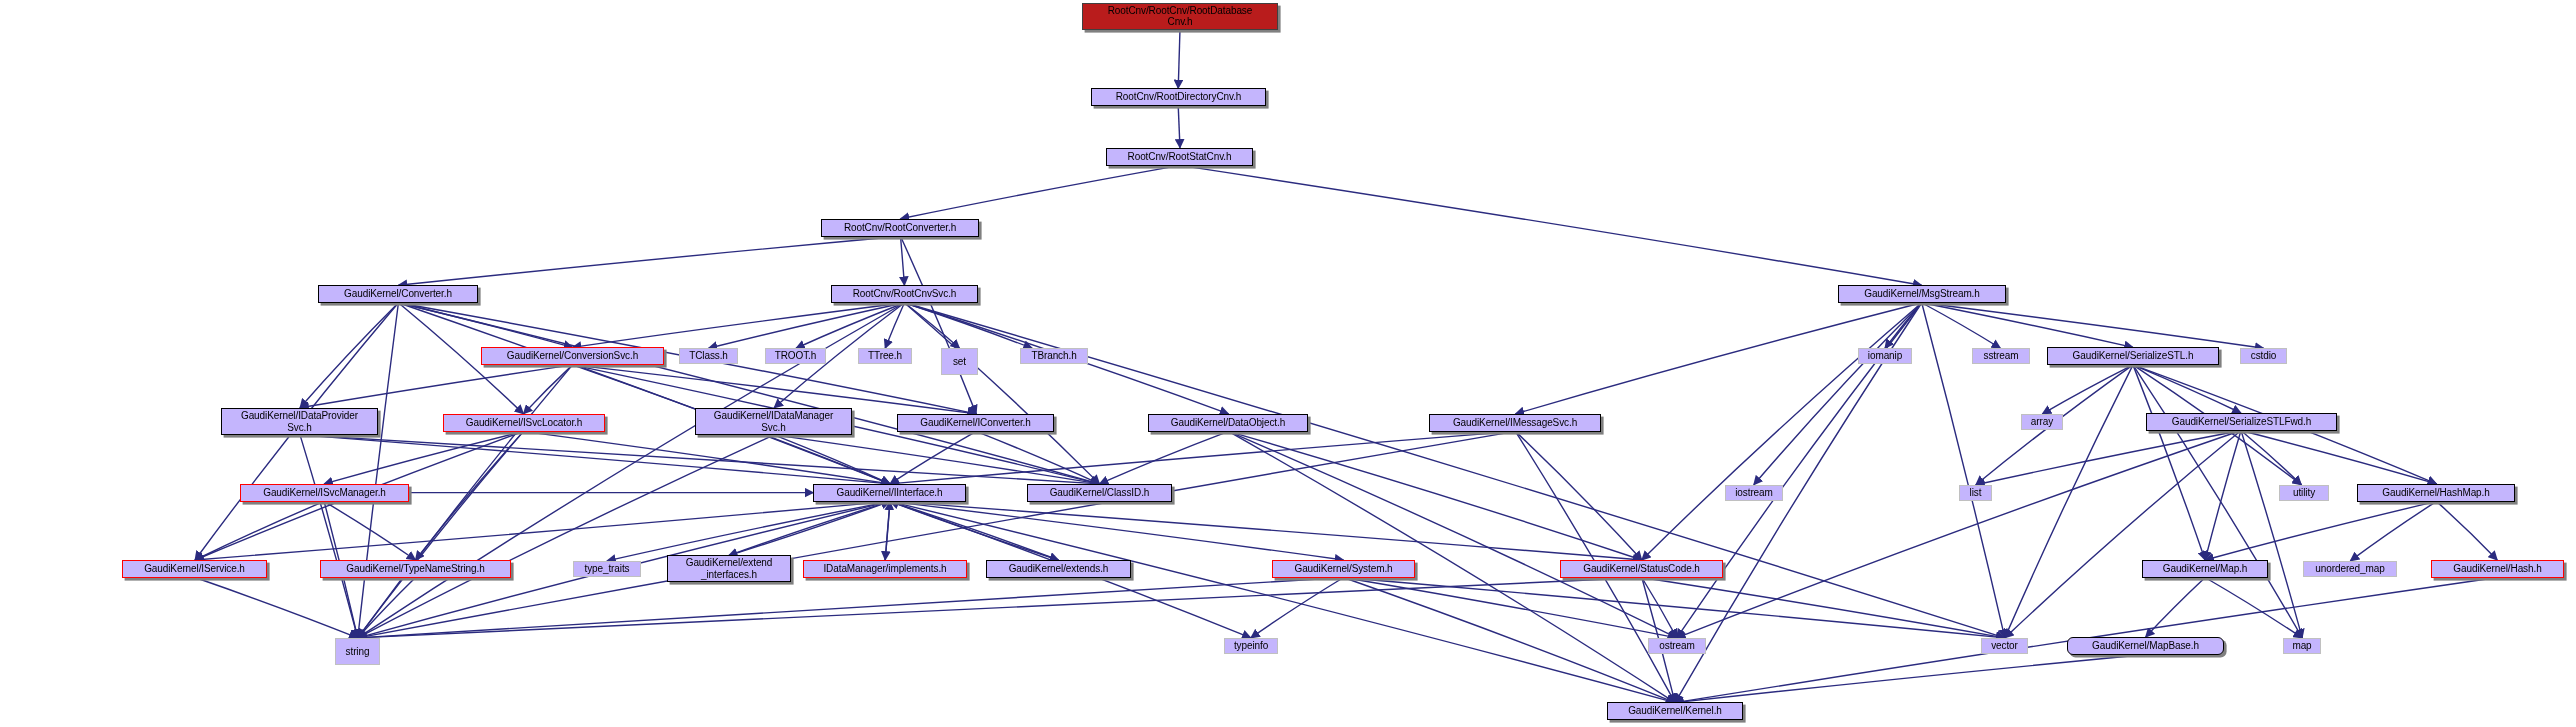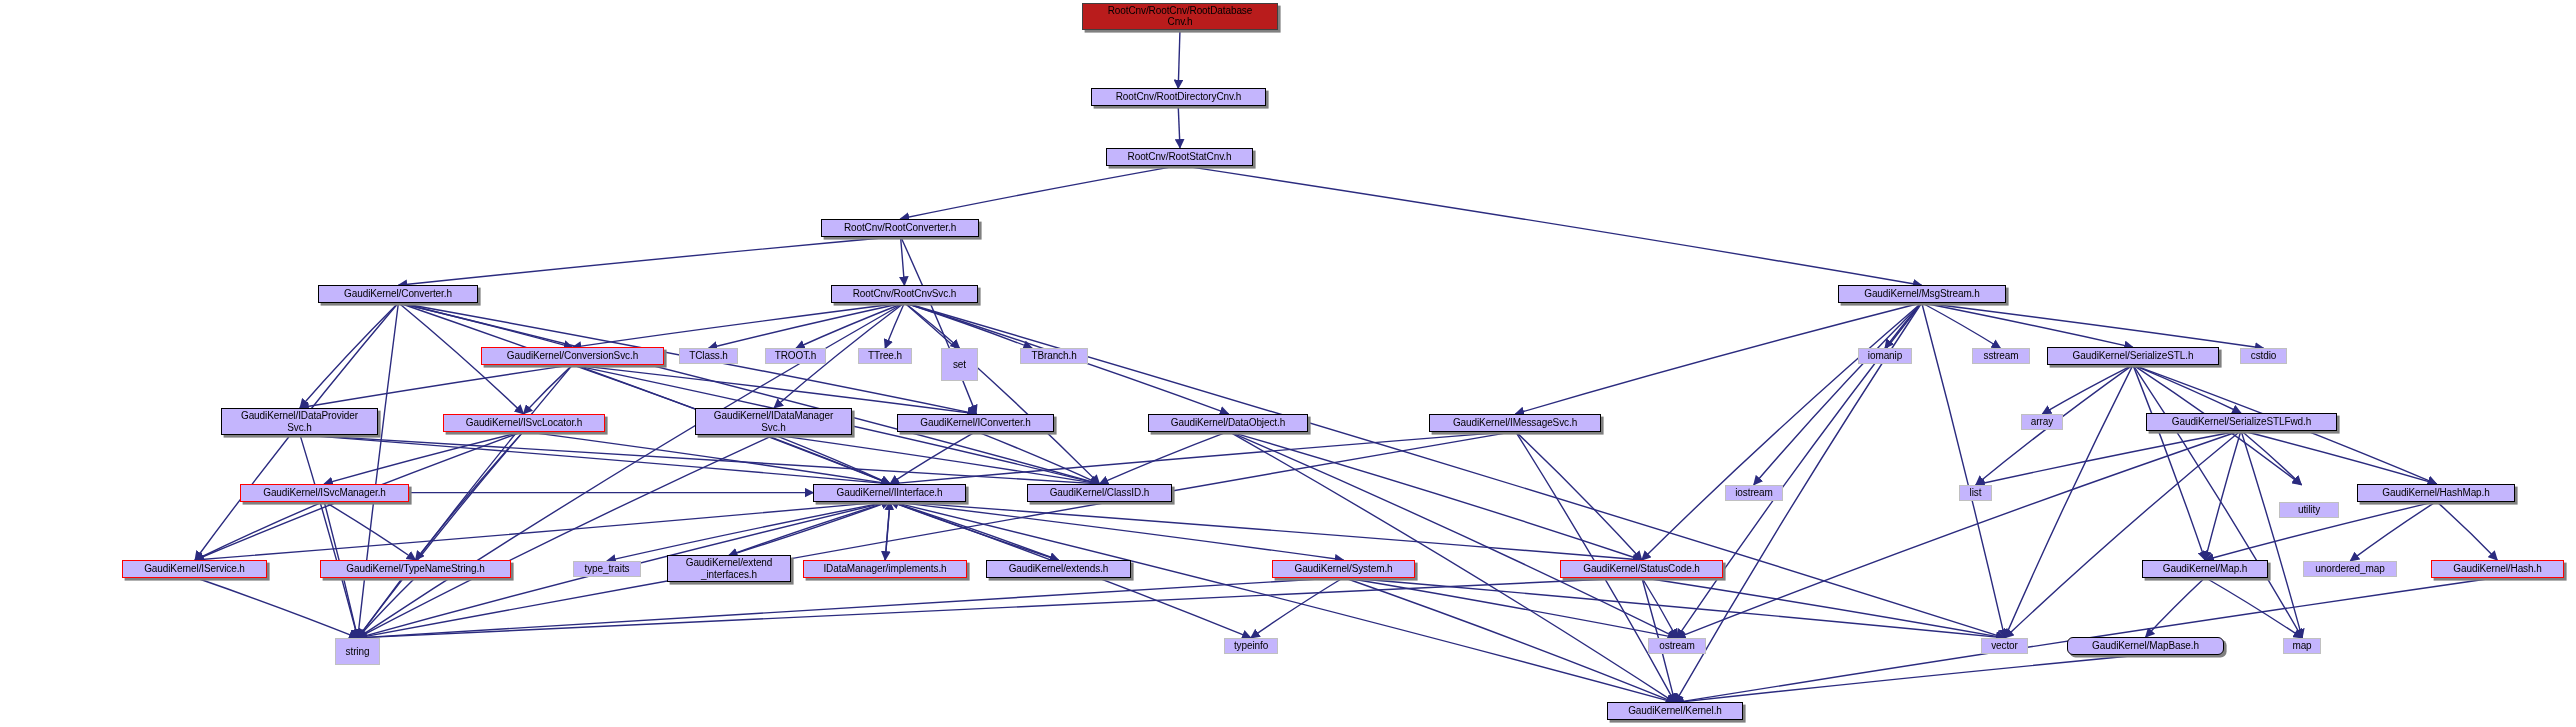--- a/index.html
+++ b/index.html
@@ -178,42 +178,42 @@
       <div class="node b-thick shadow" style="left: 1091px; top: 88px; width: 175px; height: 17.5px;">RootCnv/RootDirectoryCnv.h</div>
       <div class="node b-thick shadow" style="left: 1106px; top: 148px; width: 147px; height: 17.5px;">RootCnv/RootStatCnv.h</div>
       <div class="node b-thick shadow" style="left: 821px; top: 219px; width: 158px; height: 17.5px;">RootCnv/RootConverter.h</div>
       <div class="node b-thick shadow" style="left: 831px; top: 285px; width: 147px; height: 17.5px;">RootCnv/RootCnvSvc.h</div>
       <div class="node b-thick shadow" style="left: 318px; top: 285px; width: 160px; height: 17.5px;">GaudiKernel/Converter.h</div>
       <div class="node b-thick shadow" style="left: 1838px; top: 285px; width: 168px; height: 17.5px;">GaudiKernel/MsgStream.h</div>
       <div class="node b-red shadow" style="left: 481px; top: 347px; width: 183px; height: 17.5px;">GaudiKernel/ConversionSvc.h</div>
       <div class="node b-grey" style="left: 679px; top: 348px; width: 59px; height: 15.7px;">TClass.h</div>
       <div class="node b-grey" style="left: 765px; top: 348px; width: 61px; height: 15.7px;">TROOT.h</div>
       <div class="node b-grey" style="left: 858px; top: 348px; width: 54px; height: 15.7px;">TTree.h</div>
-      <div class="node b-grey" style="left: 941px; top: 348px; width: 37px; height: 33px;">set</div>
+      <div class="node b-grey" style="left: 941px; top: 348px; width: 37px; height: 27px;">set</div>
       <div class="node b-grey" style="left: 1020px; top: 348px; width: 68px; height: 15.7px;">TBranch.h</div>
       <div class="node b-grey" style="left: 1858px; top: 348px; width: 54px; height: 15.7px;">iomanip</div>
       <div class="node b-grey" style="left: 1972px; top: 348px; width: 58px; height: 15.7px;">sstream</div>
       <div class="node b-thick shadow" style="left: 2047px; top: 347px; width: 172px; height: 17.5px;">GaudiKernel/SerializeSTL.h</div>
       <div class="node b-grey" style="left: 2240px; top: 348px; width: 47px; height: 15.7px;">cstdio</div>
       <div class="node b-thick shadow" style="left: 221px; top: 408px; width: 157px; height: 27px;">GaudiKernel/IDataProvider
 Svc.h</div>
       <div class="node b-red shadow" style="left: 443px; top: 414px; width: 162px; height: 17.5px;">GaudiKernel/ISvcLocator.h</div>
       <div class="node b-thick shadow" style="left: 695px; top: 408px; width: 157px; height: 27px;">GaudiKernel/IDataManager
 Svc.h</div>
       <div class="node b-thick shadow" style="left: 897px; top: 414px; width: 157px; height: 17.5px;">GaudiKernel/IConverter.h</div>
       <div class="node b-thick shadow" style="left: 1148px; top: 414px; width: 160px; height: 17.5px;">GaudiKernel/DataObject.h</div>
       <div class="node b-thick shadow" style="left: 1429px; top: 414px; width: 172px; height: 17.5px;">GaudiKernel/IMessageSvc.h</div>
       <div class="node b-grey" style="left: 2021px; top: 414px; width: 42px; height: 15.7px;">array</div>
       <div class="node b-thick shadow" style="left: 2146px; top: 413px; width: 191px; height: 17.5px;">GaudiKernel/SerializeSTLFwd.h</div>
       <div class="node b-red shadow" style="left: 240px; top: 484px; width: 169px; height: 17.5px;">GaudiKernel/ISvcManager.h</div>
       <div class="node b-thick shadow" style="left: 813px; top: 484px; width: 153px; height: 17.5px;">GaudiKernel/IInterface.h</div>
       <div class="node b-thick shadow" style="left: 1027px; top: 484px; width: 145px; height: 17.5px;">GaudiKernel/ClassID.h</div>
       <div class="node b-grey" style="left: 1725px; top: 485px; width: 58px; height: 15.7px;">iostream</div>
       <div class="node b-grey" style="left: 1959px; top: 485px; width: 33px; height: 15.7px;">list</div>
-      <div class="node b-grey" style="left: 2279px; top: 502px; width: 60px; height: 15.7px;">utility</div>
+      <div class="node b-grey" style="left: 2279px; top: 485px; width: 50px; height: 15.7px;">utility</div>
       <div class="node b-thick shadow" style="left: 2357px; top: 484px; width: 158px; height: 17.5px;">GaudiKernel/HashMap.h</div>
       <div class="node b-red shadow" style="left: 122px; top: 560px; width: 145px; height: 17.5px;">GaudiKernel/IService.h</div>
       <div class="node b-red shadow" style="left: 320px; top: 560px; width: 191px; height: 17.5px;">GaudiKernel/TypeNameString.h</div>
       <div class="node b-grey" style="left: 573px; top: 561px; width: 68px; height: 15.7px;">type_traits</div>
       <div class="node b-thick shadow" style="left: 667px; top: 555px; width: 124px; height: 27px;">GaudiKernel/extend
 _interfaces.h</div>
       <div class="node b-red shadow" style="left: 803px; top: 560px; width: 164px; height: 17.5px;">IDataManager/implements.h</div>
       <div class="node b-thick shadow" style="left: 986px; top: 560px; width: 145px; height: 17.5px;">GaudiKernel/extends.h</div>
       <div class="node b-red shadow" style="left: 1272px; top: 560px; width: 143px; height: 17.5px;">GaudiKernel/System.h</div>
       <div class="node b-red shadow" style="left: 1560px; top: 560px; width: 163px; height: 17.5px;">GaudiKernel/StatusCode.h</div>

